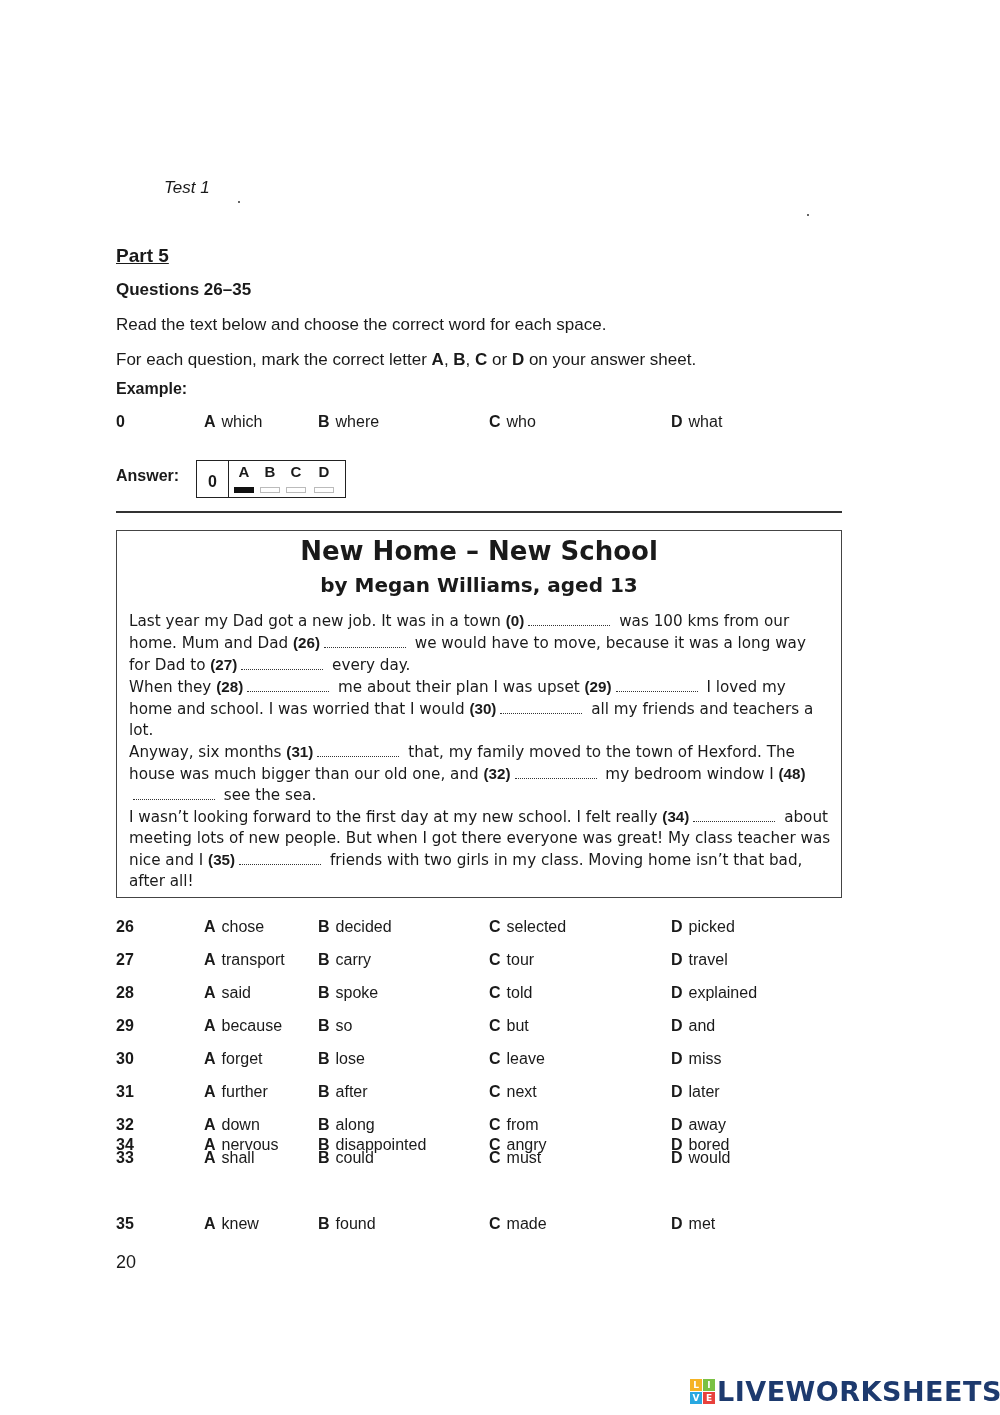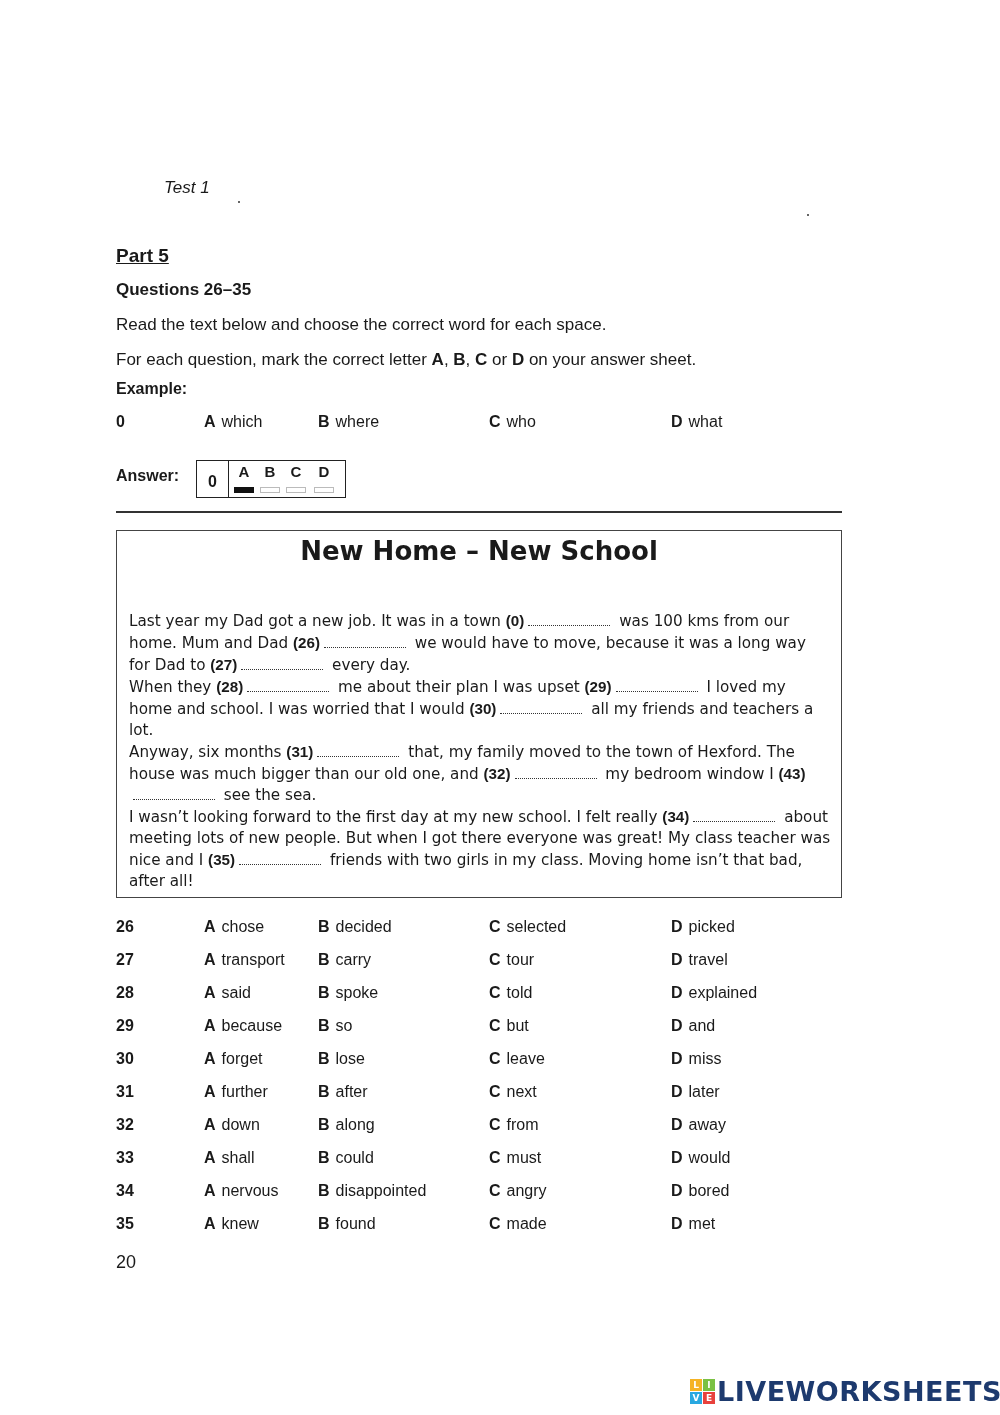--- a/index.html
+++ b/index.html
@@ -83,24 +83,25 @@
     <span class="mark" style="left:31px;"></span>
     <span class="mark" style="left:57px;"></span>
     <span class="mark" style="left:85px;"></span>
   </div>
 </div>
 
 <div class="abs divider"></div>
 
 <div class="abs story-box">
   <div class="story-title">New Home – New School</div>
+  <div class="story-byline">by Megan Williams, aged 13</div>
   <div class="story-text">
     <span>Last year my Dad got a new job. It was in a town </span><span class="q">(0)</span><span class="gap"></span><span> was 100 kms from our home. Mum and Dad </span><span class="q">(26)</span><span class="gap"></span><span> we would have to move, because it was a long way for Dad to </span><span class="q">(27)</span><span class="gap"></span><span> every day.</span><br>
     <span>When they </span><span class="q">(28)</span><span class="gap"></span><span> me about their plan I was upset </span><span class="q">(29)</span><span class="gap"></span><span> I loved my home and school. I was worried that I would </span><span class="q">(30)</span><span class="gap"></span><span> all my friends and teachers a lot.</span><br>
-    <span>Anyway, six months </span><span class="q">(31)</span><span class="gap"></span><span> that, my family moved to the town of Hexford. The house was much bigger than our old one, and </span><span class="q">(32)</span><span class="gap"></span><span> my bedroom window I </span><span class="q">(43)</span><span class="gap"></span><span> see the sea.</span><br>
+    <span>Anyway, six months </span><span class="q">(31)</span><span class="gap"></span><span> that, my family moved to the town of Hexford. The house was much bigger than our old one, and </span><span class="q">(32)</span><span class="gap"></span><span> my bedroom window I </span><span class="q">(48)</span><span class="gap"></span><span> see the sea.</span><br>
     <span>I wasn’t looking forward to the first day at my new school. I felt really </span><span class="q">(34)</span><span class="gap"></span><span> about meeting lots of new people. But when I got there everyone was great! My class teacher was nice and I </span><span class="q">(35)</span><span class="gap"></span><span> friends with two girls in my class. Moving home isn’t that bad, after all!</span>
   </div>
 </div>
 
 <div id="question-list">
     <div class="opt-row" style="top: 918px;">
       <span class="num">26</span>
       <span class="opt opt-a"><span class="letter">A</span><span>chose</span></span>
       <span class="opt opt-b"><span class="letter">B</span><span>decided</span></span>
       <span class="opt opt-c"><span class="letter">C</span><span>selected</span></span>
@@ -148,21 +149,21 @@
       <span class="opt opt-c"><span class="letter">C</span><span>from</span></span>
       <span class="opt opt-d"><span class="letter">D</span><span>away</span></span>
     </div>
     <div class="opt-row" style="top: 1149px;">
       <span class="num">33</span>
       <span class="opt opt-a"><span class="letter">A</span><span>shall</span></span>
       <span class="opt opt-b"><span class="letter">B</span><span>could</span></span>
       <span class="opt opt-c"><span class="letter">C</span><span>must</span></span>
       <span class="opt opt-d"><span class="letter">D</span><span>would</span></span>
     </div>
-    <div class="opt-row" style="top: 1182px;">
+    <div class="opt-row" style="top: 1136px;">
       <span class="num">34</span>
       <span class="opt opt-a"><span class="letter">A</span><span>nervous</span></span>
       <span class="opt opt-b"><span class="letter">B</span><span>disappointed</span></span>
       <span class="opt opt-c"><span class="letter">C</span><span>angry</span></span>
       <span class="opt opt-d"><span class="letter">D</span><span>bored</span></span>
     </div>
     <div class="opt-row" style="top: 1215px;">
       <span class="num">35</span>
       <span class="opt opt-a"><span class="letter">A</span><span>knew</span></span>
       <span class="opt opt-b"><span class="letter">B</span><span>found</span></span>

